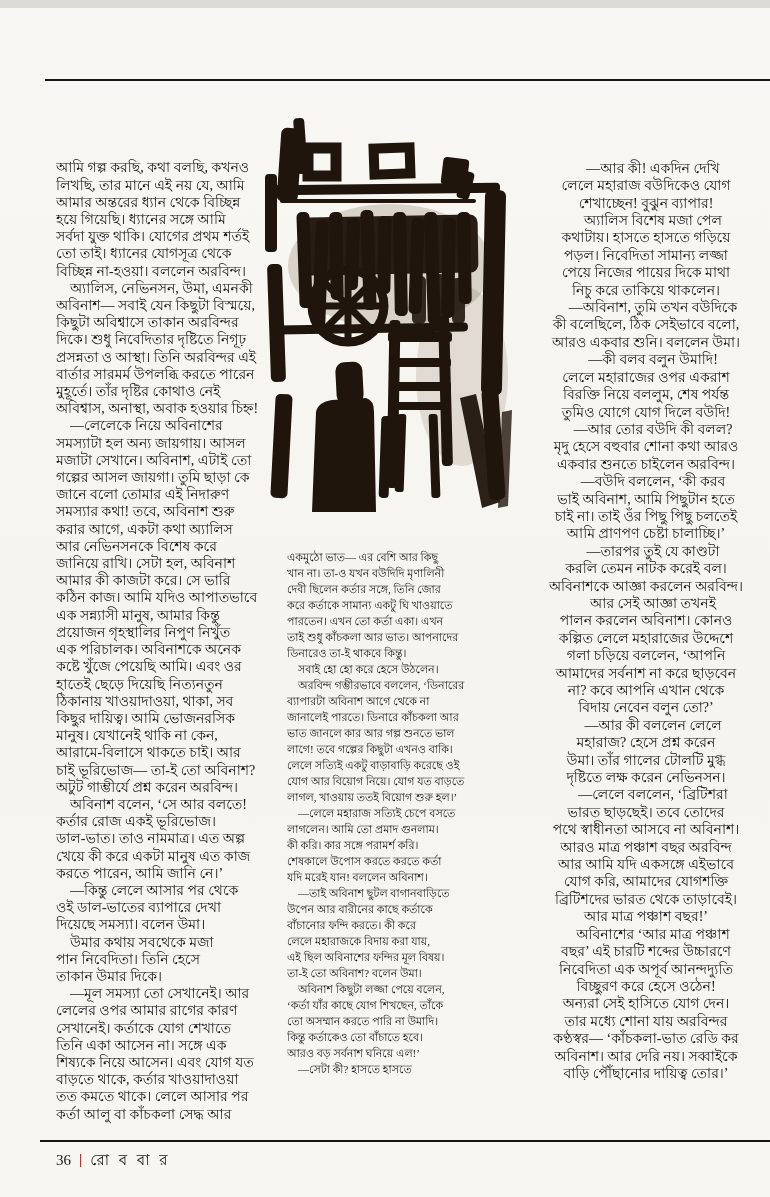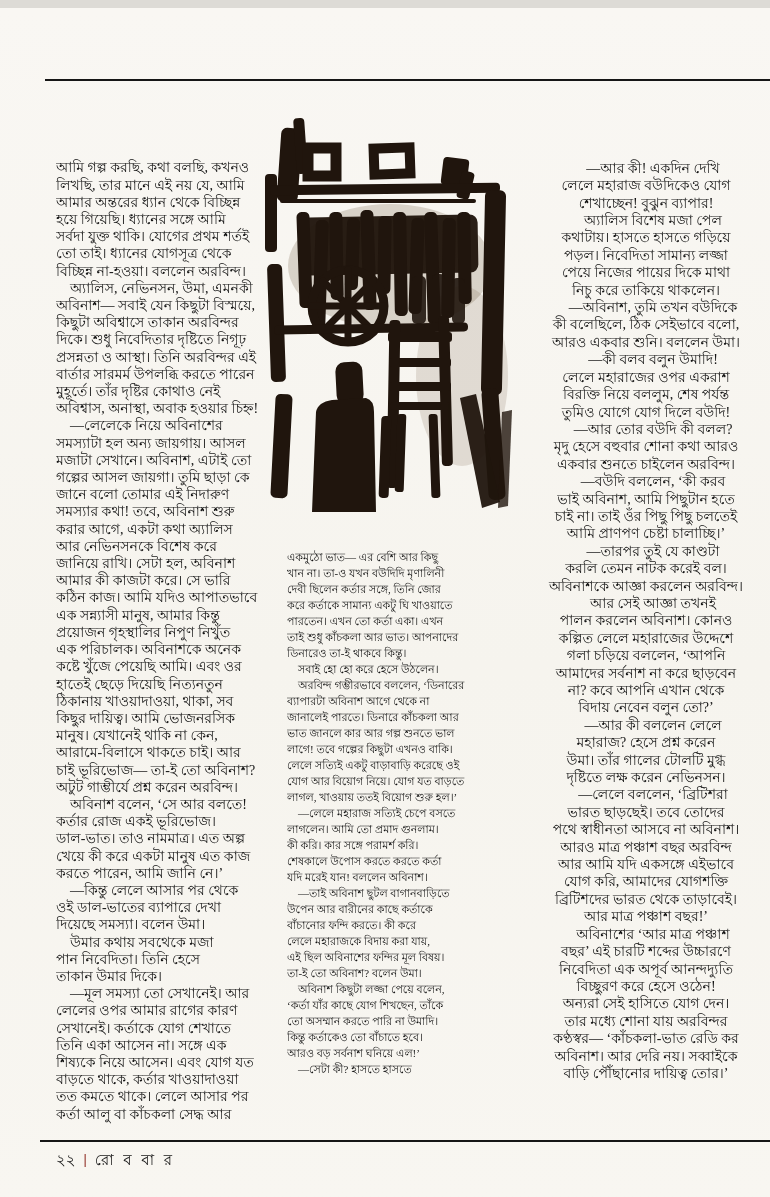--- a/index.html
+++ b/index.html
@@ -267,18 +267,18 @@
 কণ্ঠস্বর— ‘কাঁচকলা-ভাত রেডি কর
 অবিনাশ। আর দেরি নয়। সব্বাইকে
 বাড়ি পৌঁছানোর দায়িত্ব তোর।’</div>
     
     
   </div>
 
   <div class="rule rule-bottom"></div>
 
   <div class="footer">
-    <span class="num">২২</span>
+    <span class="num">36</span>
     <span class="sep">|</span>
     <span class="mag">রো ব বা র</span>
   </div>
 
 </div>
 
 </body></html>

